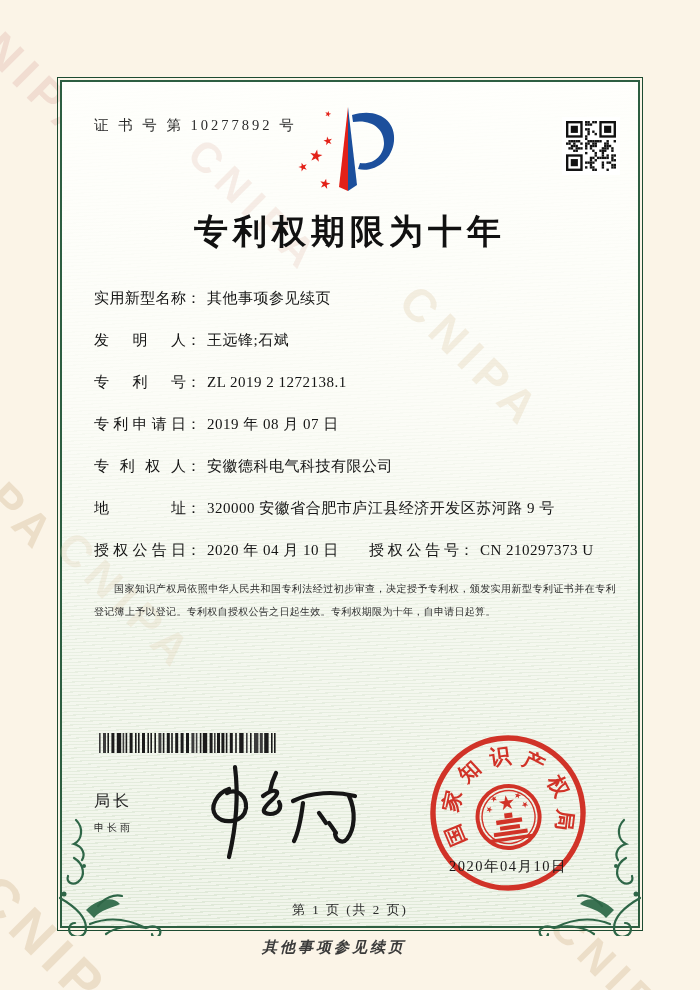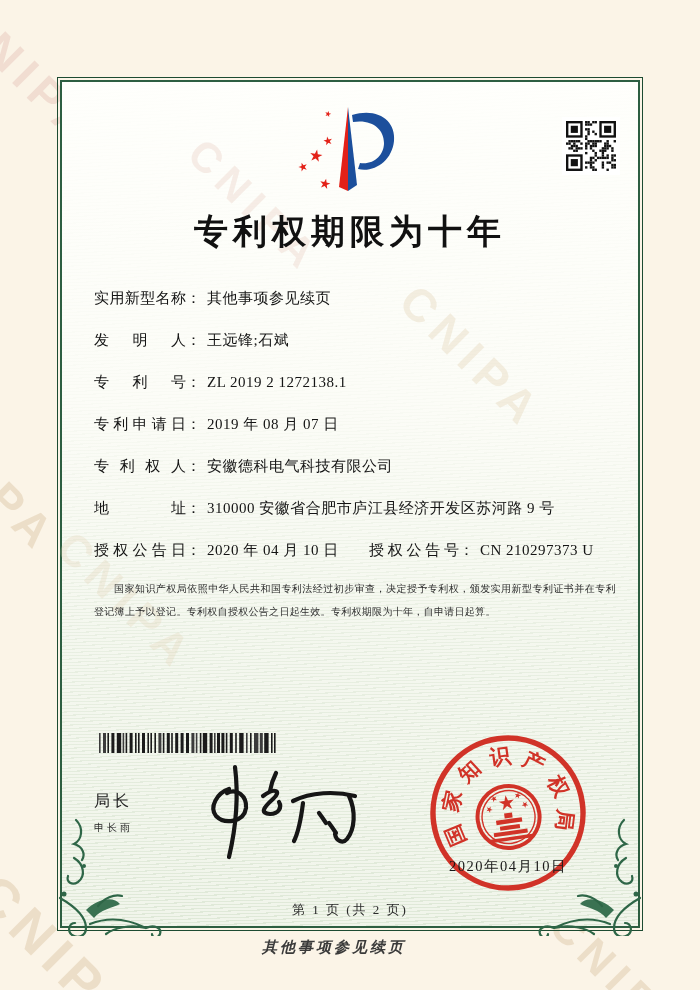--- a/index.html
+++ b/index.html
@@ -92,20 +92,21 @@
 
 <div class="cert-box">
   <div class="cert-inner">
 
     <div class="wm wm-in pink" style="left:150px;top:48px;font-size:42px;color:rgba(231,203,193,0.35);">CNIPA</div>
     <div class="wm wm-in" style="left:365px;top:192px;font-size:46px;color:rgba(224,204,170,0.32);">CNIPA</div>
     <div class="wm wm-in" style="left:20px;top:440px;font-size:44px;color:rgba(224,204,170,0.25);">CNIPA</div>
 
     <div class="content">
 
+      <div class="cert-no">证 书 号 第 10277892 号</div>
 
       <svg class="qr" id="qr-svg" viewBox="0 0 58 58">
           <rect x="0" y="0" width="58" height="58" fill="#ffffff"></rect>
           <rect x="23.04" y="4" width="2.38" height="2.38" fill="#111"></rect>
           <rect x="25.419999999999998" y="4" width="2.38" height="2.38" fill="#111"></rect>
           <rect x="30.18" y="4" width="2.38" height="2.38" fill="#111"></rect>
           <rect x="32.56" y="4" width="2.38" height="2.38" fill="#111"></rect>
           <rect x="23.04" y="6.38" width="2.38" height="2.38" fill="#111"></rect>
           <rect x="25.419999999999998" y="6.38" width="2.38" height="2.38" fill="#111"></rect>
           <rect x="27.799999999999997" y="6.38" width="2.38" height="2.38" fill="#111"></rect>
@@ -237,21 +238,21 @@
       </svg>
 
       <div class="title">专利权期限为十年</div>
 
       <div class="fields" id="fields">
           <div class="field-row"><span class="field-label">实用新型名称</span><span class="field-colon">：</span><span class="field-value">其他事项参见续页</span></div>
           <div class="field-row"><span class="field-label">发明人</span><span class="field-colon">：</span><span class="field-value">王远锋;石斌</span></div>
           <div class="field-row"><span class="field-label">专利号</span><span class="field-colon">：</span><span class="field-value">ZL 2019 2 1272138.1</span></div>
           <div class="field-row"><span class="field-label">专利申请日</span><span class="field-colon">：</span><span class="field-value">2019 年 08 月 07 日</span></div>
           <div class="field-row"><span class="field-label">专利权人</span><span class="field-colon">：</span><span class="field-value">安徽德科电气科技有限公司</span></div>
-          <div class="field-row"><span class="field-label">地址</span><span class="field-colon">：</span><span class="field-value">310000 安徽省合肥市庐江县经济开发区苏河路 9 号</span></div>
+          <div class="field-row"><span class="field-label">地址</span><span class="field-colon">：</span><span class="field-value">320000 安徽省合肥市庐江县经济开发区苏河路 9 号</span></div>
           <div class="field-row"><span class="field-label">授权公告日</span><span class="field-colon">：</span><span class="field-value">2020 年 04 月 10 日</span><span class="pair2"><span class="field-label">授权公告号</span><span class="field-colon">：</span><span class="field-value">CN 210297373 U</span></span></div>
         </div>
 
       <div class="body-text">
         <p>国家知识产权局依照中华人民共和国专利法经过初步审查，决定授予专利权，颁发实用新型专利证书并在专利登记簿上予以登记。专利权自授权公告之日起生效。专利权期限为十年，自申请日起算。</p>
       </div>
 
       <svg class="barcode" id="barcode-svg" viewBox="0 0 180 20" preserveAspectRatio="none">
           <rect x="0" y="0" width="1.6" height="20" fill="#3c3c3c"></rect>
           <rect x="4" y="0" width="3" height="20" fill="#3c3c3c"></rect>

